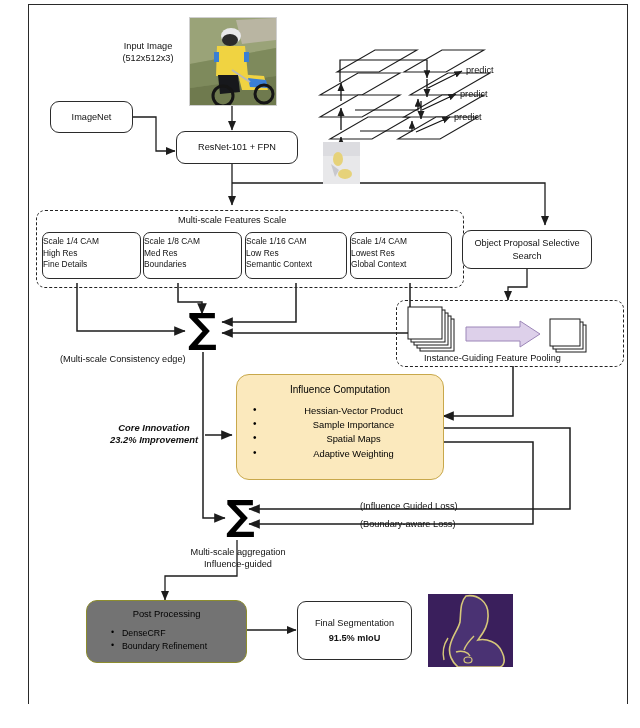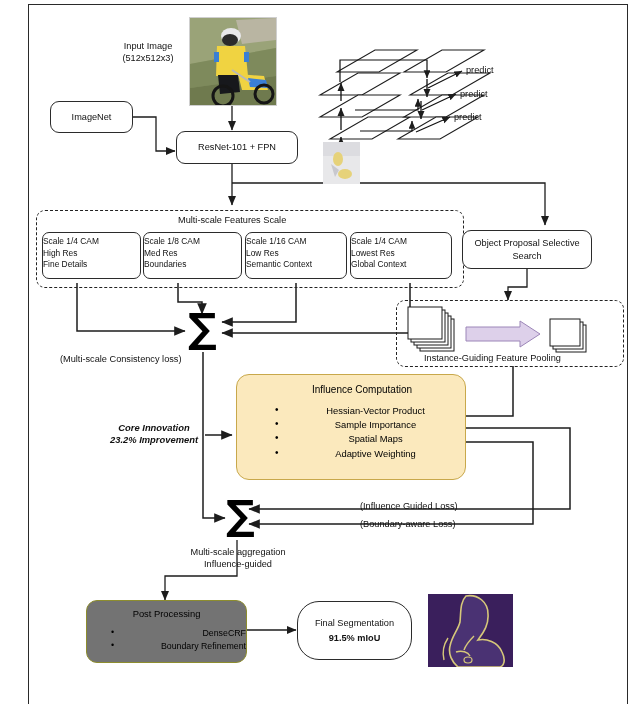--- a/index.html
+++ b/index.html
@@ -7,26 +7,26 @@
   #root{position:relative;width:640px;height:704px;overflow:hidden;}
   .frame{position:absolute;left:28px;top:4px;width:600px;height:704px;border:1.6px solid #2a2a2a;box-sizing:border-box;background:#fff;}
   .abs{position:absolute;}
   .txt{position:absolute;font-size:9.2px;line-height:12px;color:#111;white-space:nowrap;}
   .ctr{text-align:center;}
   .box{position:absolute;box-sizing:border-box;border:1.3px solid #2b2b2b;border-radius:9px;background:#fff;
        display:flex;flex-direction:column;align-items:center;justify-content:center;font-size:9.2px;line-height:12.5px;color:#111;text-align:center;}
   .dash{position:absolute;box-sizing:border-box;border:1.4px dashed #222;border-radius:9px;background:transparent;}
   .smallbox{position:absolute;box-sizing:border-box;border:1.2px solid #2b2b2b;border-radius:7px;background:#fff;
        font-size:8.4px;line-height:11.6px;color:#111;text-align:left;padding-top:3px;}
-  .influence{background:#fbe9bd;border:1.3px solid #c8a84b;border-radius:13px;padding-left:22px;}
+  .influence{background:#fbe9bd;border:1.3px solid #c8a84b;border-radius:13px;}
   .postproc{background:#737373;border:1.3px solid #8d8d2e;border-radius:11px;}
   .bul{margin:0;padding:0 0 0 16px;list-style:none;text-align:left;font-size:9.4px;line-height:14.2px;}
   .bul li{position:relative;padding-left:11px;text-align:center;}
   .bul li:before{content:"•";position:absolute;left:0;top:-1px;font-size:10px;}
-  .bul2{margin:0;padding:0;list-style:none;text-align:right;font-size:8.8px;line-height:13px;}
+  .bul2{margin:0;padding:0;list-style:none;text-align:left;font-size:8.8px;line-height:13px;}
   .bul2 li{position:relative;padding-left:11px;}
   .bul2 li:before{content:"•";position:absolute;left:0;top:-1px;font-size:9px;}
   .sig{position:absolute;font-family:"DejaVu Sans",sans-serif;font-weight:700;color:#000;line-height:1;}
   .ital{font-style:italic;font-weight:700;font-size:9.4px;}
   .capt{position:absolute;font-size:9.4px;color:#111;}
   svg{position:absolute;left:0;top:0;overflow:visible;}
   .photo{position:absolute;}
   .bold{font-weight:700;text-align:center;}
 </style>
 </head>
@@ -177,21 +177,21 @@
     <div>Low Res</div>
     <div>Semantic Context</div>
   </div>
   <div class="smallbox" style="left:350px;top:232px;width:102px;height:47px;">
     <div>Scale 1/4 CAM</div>
     <div>Lowest Res</div>
     <div>Global Context</div>
   </div>
 
   <div class="sig" style="left:188px;top:308px;font-size:40px;">∑</div>
-  <div class="txt" style="left:60px;top:353px;">(Multi-scale Consistency loss)</div>
+  <div class="txt" style="left:60px;top:353px;">(Multi-scale Consistency edge)</div>
 
   <div class="box" style="left:462px;top:230px;width:130px;height:39px;">
     <span>Object Proposal Selective</span>
     <span>Search</span>
   </div>
 
   <div class="dash" style="left:396px;top:300px;width:228px;height:67px;"></div>
   <svg width="640" height="728">
     <g stroke="#1b1b1b" stroke-width="1" fill="#ffffff">
       <rect x="420" y="319" width="34" height="32"></rect>
@@ -233,21 +233,21 @@
   </div>
 
   <div class="postproc abs" style="left:86px;top:600px;width:159px;height:61px;">
     <div class="ctr" style="font-size:9.4px;padding-top:7px;">Post Processing</div>
     <ul class="bul2" style="margin-top:8px;margin-left:24px;">
       <li>DenseCRF</li>
       <li>Boundary Refinement</li>
     </ul>
   </div>
 
-  <div class="box" style="left:297px;top:601px;width:115px;height:59px;border-radius:22px;">
+  <div class="box" style="left:297px;top:601px;width:115px;height:59px;">
     <span>Final Segmentation</span>
     <span class="bold" style="margin-top:3px;">91.5% mIoU</span>
   </div>
 
   <div class="photo" style="left:428px;top:594px;width:85px;height:73px;overflow:hidden;">
     <svg width="85" height="73" viewBox="0 0 85 73">
       <rect width="85" height="73" fill="#3a1f5c"></rect>
       <path d="M38,2 C50,0 60,8 60,20 C61,32 54,40 50,46 C58,44 70,48 74,58 C78,66 76,72 72,73 L30,73 C24,68 20,60 22,52 C24,42 30,36 32,28 C33,18 32,8 38,2 z" fill="#4a3273" stroke="#d6c87a" stroke-width="1.6"></path>
       <path d="M46,42 C42,46 38,50 36,56" fill="none" stroke="#d6c87a" stroke-width="1.4"></path>
       <path d="M28,58 C34,56 40,58 42,62" fill="none" stroke="#d6c87a" stroke-width="1.4"></path>

